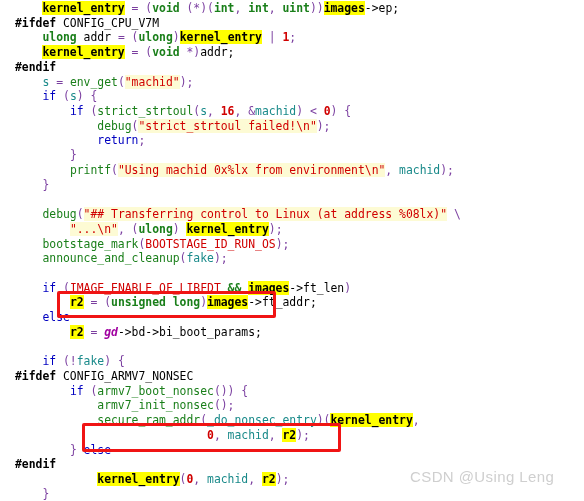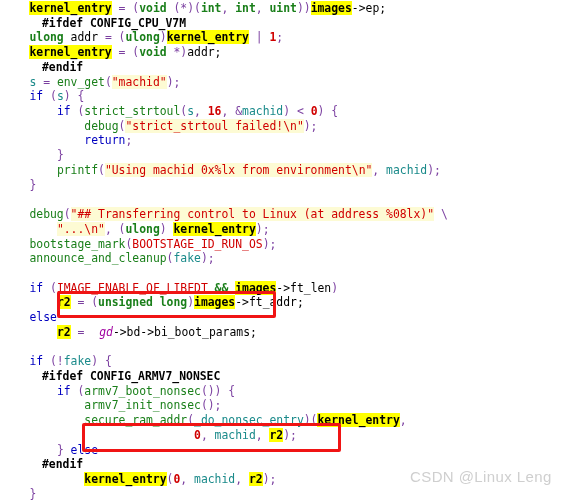--- a/index.html
+++ b/index.html
@@ -21,48 +21,48 @@
     left: 0;
     top: 0;
     width: 584px;
     height: 501px;
     background: #ffffff;
     overflow: hidden;
   }
 
   #code-block {
     position: absolute;
-    left: 0;
+    left: 13px;
     top: 1px;
     font-size: 11.4px;
     line-height: 14.72px;
     white-space: pre;
     letter-spacing: 0px;
   }
 
   .ln {
     display: block;
     height: 14.72px;
     white-space: pre;
     padding-left: 2px;
   }
 
   
   .t-plain   { color: #000000; }
   .t-kw      { color: #0000c0; font-weight: normal; }      
-  .t-pp      { color: #000000; font-weight: bold; margin-left: 40px; }      
-  .t-ppname  { color: #000000; font-weight: bold; }
+  .t-pp      { color: #000000; font-weight: bold; }      
+  .t-ppname  { color: #000000; }
   .t-type    { color: #1a7f1a; font-weight: bold; }      
   .t-fn      { color: #1a7f1a; font-weight: normal; }      
   .t-const   { color: #d00000; }                         
   .t-num     { color: #d00000; font-weight: bold; }
   .t-var     { color: #1a8a8a; }                         
   .t-punct   { color: #7b3fa0; }                         
   .t-op      { color: #1a7f1a; font-weight: bold; }      
-  .t-gd      { color: #a000a0; font-style: italic; font-weight: normal; margin-left: 8px; }
+  .t-gd      { color: #a000a0; font-style: italic; font-weight: bold; }
 
   .t-str {
     color: #d00000;
     background: #fdfbd4;
   }
 
   .hl {
     background: #ffff00;
     color: #000000;
     font-weight: bold;
@@ -104,15 +104,15 @@
 </head>
 <body>
 
 <div id="code-viewer">
 
   <div id="code-block"><span class="ln">    <span class="hl">kernel_entry</span> <span class="t-punct">=</span> <span class="t-punct">(</span><span class="t-type">void</span> <span class="t-punct">(*)(</span><span class="t-type">int</span><span class="t-punct">,</span> <span class="t-type">int</span><span class="t-punct">,</span> <span class="t-type">uint</span><span class="t-punct">))</span><span class="hl">images</span><span class="t-plain">-&gt;ep;</span></span><span class="ln"><span class="t-pp">#ifdef</span> <span class="t-ppname">CONFIG_CPU_V7M</span></span><span class="ln">    <span class="t-type">ulong</span> <span class="t-plain">addr</span> <span class="t-punct">=</span> <span class="t-punct">(</span><span class="t-type">ulong</span><span class="t-punct">)</span><span class="hl">kernel_entry</span> <span class="t-punct">|</span> <span class="t-num">1</span><span class="t-punct">;</span></span><span class="ln">    <span class="hl">kernel_entry</span> <span class="t-punct">=</span> <span class="t-punct">(</span><span class="t-type">void</span> <span class="t-punct">*)</span><span class="t-plain">addr;</span></span><span class="ln"><span class="t-pp">#endif</span></span><span class="ln">    <span class="t-var">s</span> <span class="t-punct">=</span> <span class="t-fn">env_get</span><span class="t-punct">(</span><span class="t-str">"machid"</span><span class="t-punct">);</span></span><span class="ln">    <span class="t-kw">if</span> <span class="t-punct">(</span><span class="t-var">s</span><span class="t-punct">)</span> <span class="t-punct">{</span></span><span class="ln">        <span class="t-kw">if</span> <span class="t-punct">(</span><span class="t-fn">strict_strtoul</span><span class="t-punct">(</span><span class="t-var">s</span><span class="t-punct">,</span> <span class="t-num">16</span><span class="t-punct">,</span> <span class="t-punct">&amp;</span><span class="t-var">machid</span><span class="t-punct">)</span> <span class="t-punct">&lt;</span> <span class="t-num">0</span><span class="t-punct">)</span> <span class="t-punct">{</span></span><span class="ln">            <span class="t-fn">debug</span><span class="t-punct">(</span><span class="t-str">"strict_strtoul failed!\n"</span><span class="t-punct">);</span></span><span class="ln">            <span class="t-kw">return</span><span class="t-punct">;</span></span><span class="ln">        <span class="t-punct">}</span></span><span class="ln">        <span class="t-fn">printf</span><span class="t-punct">(</span><span class="t-str">"Using machid 0x%lx from environment\n"</span><span class="t-punct">,</span> <span class="t-var">machid</span><span class="t-punct">);</span></span><span class="ln">    <span class="t-punct">}</span></span><span class="ln"> </span><span class="ln">    <span class="t-fn">debug</span><span class="t-punct">(</span><span class="t-str">"## Transferring control to Linux (at address %08lx)"</span> <span class="t-punct">\</span></span><span class="ln">        <span class="t-str">"...\n"</span><span class="t-punct">,</span> <span class="t-punct">(</span><span class="t-type">ulong</span><span class="t-punct">)</span> <span class="hl">kernel_entry</span><span class="t-punct">);</span></span><span class="ln">    <span class="t-fn">bootstage_mark</span><span class="t-punct">(</span><span class="t-const">BOOTSTAGE_ID_RUN_OS</span><span class="t-punct">);</span></span><span class="ln">    <span class="t-fn">announce_and_cleanup</span><span class="t-punct">(</span><span class="t-var">fake</span><span class="t-punct">);</span></span><span class="ln"> </span><span class="ln">    <span class="t-kw">if</span> <span class="t-punct">(</span><span class="t-const">IMAGE_ENABLE_OF_LIBFDT</span> <span class="t-op">&amp;&amp;</span> <span class="hl">images</span><span class="t-plain">-&gt;ft_len</span><span class="t-punct">)</span></span><span class="ln">        <span class="hl">r2</span> <span class="t-punct">=</span> <span class="t-punct">(</span><span class="t-type">unsigned long</span><span class="t-punct">)</span><span class="hl">images</span><span class="t-plain">-&gt;ft_addr;</span></span><span class="ln">    <span class="t-kw">else</span></span><span class="ln">        <span class="hl">r2</span> <span class="t-punct">=</span> <span class="t-gd">gd</span><span class="t-plain">-&gt;bd-&gt;bi_boot_params;</span></span><span class="ln"> </span><span class="ln">    <span class="t-kw">if</span> <span class="t-punct">(!</span><span class="t-var">fake</span><span class="t-punct">)</span> <span class="t-punct">{</span></span><span class="ln"><span class="t-pp">#ifdef</span> <span class="t-ppname">CONFIG_ARMV7_NONSEC</span></span><span class="ln">        <span class="t-kw">if</span> <span class="t-punct">(</span><span class="t-fn">armv7_boot_nonsec</span><span class="t-punct">())</span> <span class="t-punct">{</span></span><span class="ln">            <span class="t-fn">armv7_init_nonsec</span><span class="t-punct">();</span></span><span class="ln">            <span class="t-fn">secure_ram_addr</span><span class="t-punct">(</span><span class="t-var">_do_nonsec_entry</span><span class="t-punct">)(</span><span class="hl">kernel_entry</span><span class="t-punct">,</span></span><span class="ln">                            <span class="t-num">0</span><span class="t-punct">,</span> <span class="t-var">machid</span><span class="t-punct">,</span> <span class="hl">r2</span><span class="t-punct">);</span></span><span class="ln">        <span class="t-punct">}</span> <span class="t-kw">else</span></span><span class="ln"><span class="t-pp">#endif</span></span><span class="ln">            <span class="hl">kernel_entry</span><span class="t-punct">(</span><span class="t-num">0</span><span class="t-punct">,</span> <span class="t-var">machid</span><span class="t-punct">,</span> <span class="hl">r2</span><span class="t-punct">);</span></span><span class="ln">    <span class="t-punct">}</span></span></div>
 
   <div class="redbox" id="redbox-boot-params"></div>
   <div class="redbox" id="redbox-kernel-entry-call"></div>
 
-  <div id="watermark">CSDN @Linux Leng</div>
+  <div id="watermark">CSDN @Using Leng</div>
 
 </div>
 
 </body></html>

